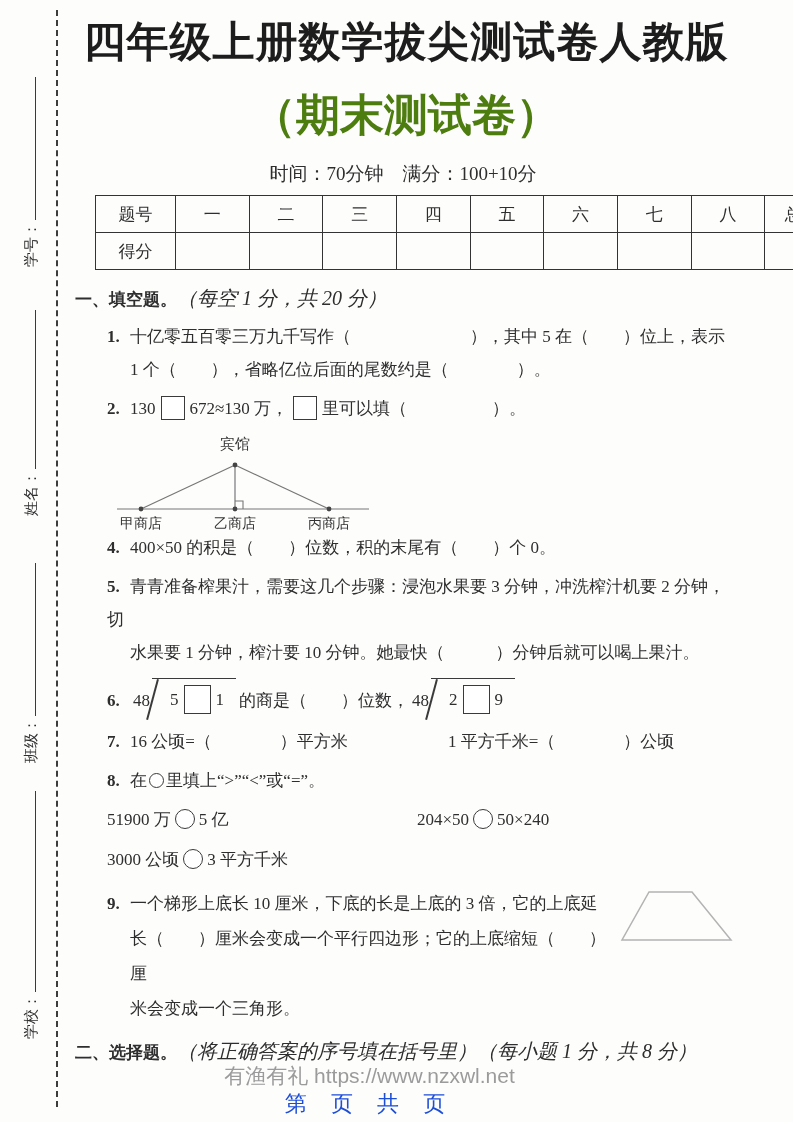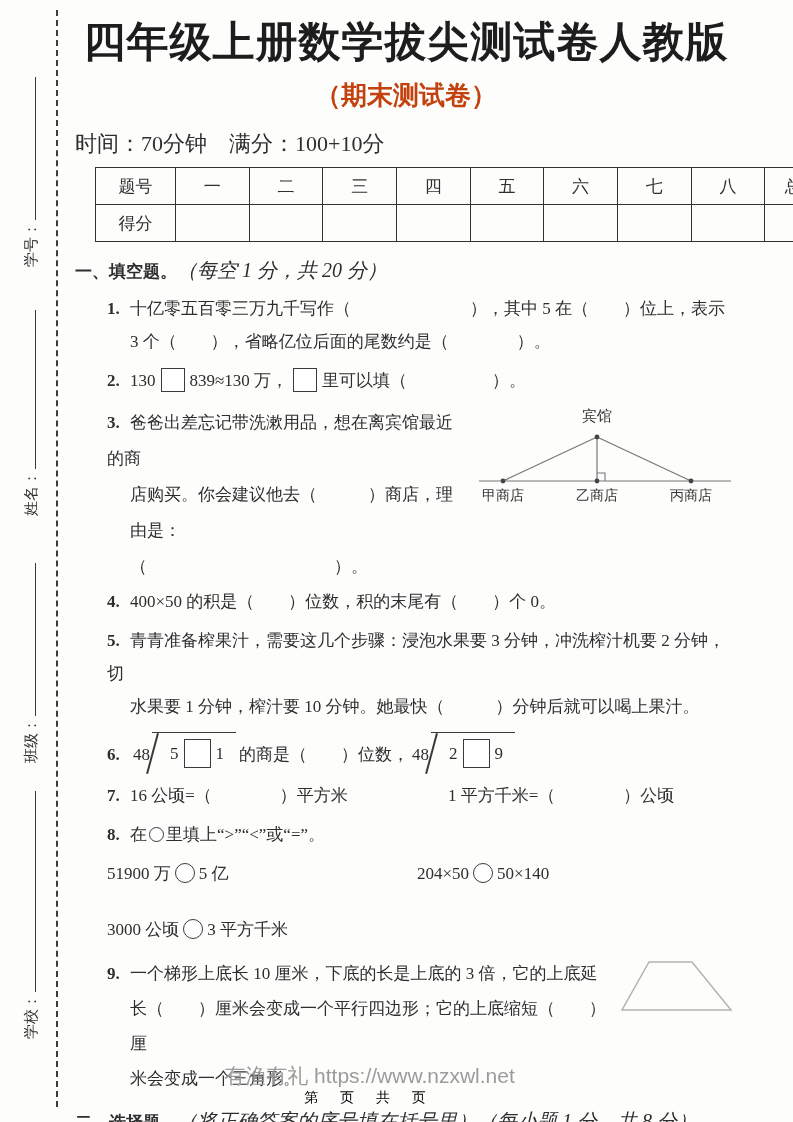--- a/index.html
+++ b/index.html
@@ -27,25 +27,25 @@
   }
   .side-field .blank { flex:1; border-bottom:1.5px solid #3a3a3a; height:17px; margin-left:2px; }
   
   .content { position:absolute; left:75px; top:0; width:662px; }
   .title {
     margin-top:14px; text-align:center;
     font-family:"Liberation Sans","DejaVu Sans",sans-serif;
     font-weight:700; font-size:42px; letter-spacing:1px; color:#1d1d1d;
   }
   .subtitle {
-    margin-top:8px; text-align:center;
+    margin-top:16px; text-align:center;
     font-family:"Liberation Sans","DejaVu Sans",sans-serif;
-    font-weight:700; font-size:26px; color:#c2410c;
-  }
-  .meta { margin-top:16px; text-align:left; padding-right:6px; font-size:22px; }
+    font-weight:700; font-size:44px; color:#4d7c0f;
+  }
+  .meta { margin-top:16px; text-align:center; padding-right:6px; font-size:19px; }
   
   table.score {
     margin:8px 0 0 20px; width:744px;
     border-collapse:collapse; table-layout:fixed;
     font-size:17px; text-align:center;
   }
   table.score td { border:1.6px solid #333; height:37px; }
   table.score td.first { width:80px; }
   
   .sec-head { margin-top:15px; font-size:17px; }
@@ -77,25 +77,25 @@
   .ldiv .sbox { display:inline-block; width:27px; height:29px; border:1.3px solid #3a3a3a; background:#fff; }
   
   .flexrow { display:flex; align-items:flex-start; }
   .q3text { width:428px; line-height:36px; }
   .q9text { width:556px; line-height:35px; }
   .fig { flex:0 0 auto; }
   
   .q7row { display:flex; }
   .q7row .part1 { width:318px; }
   
-  .q8grid { display:grid; grid-template-columns:310px auto; row-gap:23px; margin-top:6px; line-height:33px; }
+  .q8grid { display:grid; grid-template-columns:310px auto; row-gap:7px; margin-top:6px; line-height:33px; }
   
   .footer { position:absolute; left:0; width:739px; text-align:center; font-family:"Liberation Sans","DejaVu Sans",sans-serif; }
   .footer.site { top:1062px; font-size:21px; color:#9b9b9b; }
-  .footer.page { top:1089px; font-size:14px; color:#000000; letter-spacing:9px; }
+  .footer.page { top:1089px; font-size:22px; color:#1d4ed8; letter-spacing:9px; }
   svg text { font-family:"Liberation Serif","DejaVu Serif",serif; fill:#333; }
 </style>
 </head>
 <body>
 
 <div class="dash-rule"></div>
 
 <div class="side-field" style="width:190px; left:-65px; top:161px;">
   <span>学号：</span>
     <span class="blank"></span>
@@ -147,33 +147,28 @@
     </tr>
   </tbody>
     </table>
 
   <div class="sec-head">
     <span class="sec-title">一、填空题。</span><span class="sec-note">（每空 1 分，共 20 分）</span>
   </div>
 
   <div class="q mt8">
     <div class="qline"><span class="qnum">1.</span><span>十亿零五百零三万九千写作（　　　　　　　），其中 5 在（　　）位上，表示</span></div>
-    <div class="qline cont"><span>3 个（　　），省略亿位后面的尾数约是（　　　　）。</span></div>
+    <div class="qline cont"><span>1 个（　　），省略亿位后面的尾数约是（　　　　）。</span></div>
   </div>
 
   <div class="q mt6">
-    <div class="qline"><span class="qnum">2.</span><span>130</span><span class="sbox2"></span><span>839≈130 万，</span><span class="sbox2"></span><span>里可以填（　　　　　）。</span></div>
+    <div class="qline"><span class="qnum">2.</span><span>130</span><span class="sbox2"></span><span>672≈130 万，</span><span class="sbox2"></span><span>里可以填（　　　　　）。</span></div>
   </div>
 
   <div class="q mt8 flexrow">
-    <div class="q3text">
-      <div class="qline"><span class="qnum">3.</span><span>爸爸出差忘记带洗漱用品，想在离宾馆最近的商</span></div>
-      <div class="qline cont"><span>店购买。你会建议他去（　　　）商店，理由是：</span></div>
-      <div class="qline cont"><span>（　　　　　　　　　　　）。</span></div>
-    </div>
     <svg class="fig" width="268" height="98" viewBox="0 0 268 98">
       <text x="128" y="16" font-size="15" text-anchor="middle">宾馆</text>
       <line x1="10" y1="76" x2="262" y2="76" stroke="#777" stroke-width="1.2"></line>
       <line x1="128" y1="32" x2="34" y2="76" stroke="#777" stroke-width="1.2"></line>
       <line x1="128" y1="32" x2="222" y2="76" stroke="#777" stroke-width="1.2"></line>
       <line x1="128" y1="32" x2="128" y2="76" stroke="#777" stroke-width="1.2"></line>
       <path d="M136 76 L136 68 L128 68" stroke="#777" stroke-width="1.1" fill="none"></path>
       <circle cx="128" cy="32" r="2.4" fill="#444"></circle>
       <circle cx="34" cy="76" r="2.4" fill="#444"></circle>
       <circle cx="128" cy="76" r="2.4" fill="#444"></circle>
@@ -221,21 +216,21 @@
         <span class="qnum">7.</span>
         <span class="part1">16 公顷=（　　　　）平方米</span>
         <span>1 平方千米=（　　　　）公顷</span>
       </div>
   </div>
 
   <div class="q mt6">
     <div class="qline"><span class="qnum">8.</span><span>在</span><span class="circ sm"></span><span>里填上“&gt;”“&lt;”或“=”。</span></div>
     <div class="q8grid">
       <div><span>51900 万</span><span class="circ"></span><span>5 亿</span></div>
-      <div><span>204×50</span><span class="circ"></span><span>50×140</span></div>
+      <div><span>204×50</span><span class="circ"></span><span>50×240</span></div>
       <div><span>3000 公顷</span><span class="circ"></span><span>3 平方千米</span></div>
     </div>
   </div>
 
   <div class="q mt10 flexrow">
     <div class="q9text">
       <div class="qline"><span class="qnum">9.</span><span>一个梯形上底长 10 厘米，下底的长是上底的 3 倍，它的上底延</span></div>
       <div class="qline cont"><span>长（　　）厘米会变成一个平行四边形；它的上底缩短（　　）厘</span></div>
       <div class="qline cont"><span>米会变成一个三角形。</span></div>
     </div>

